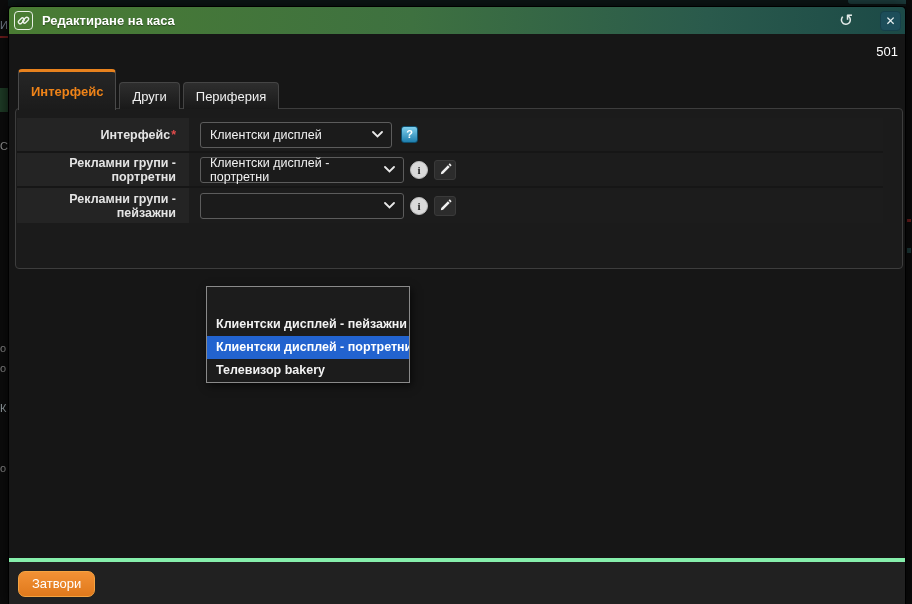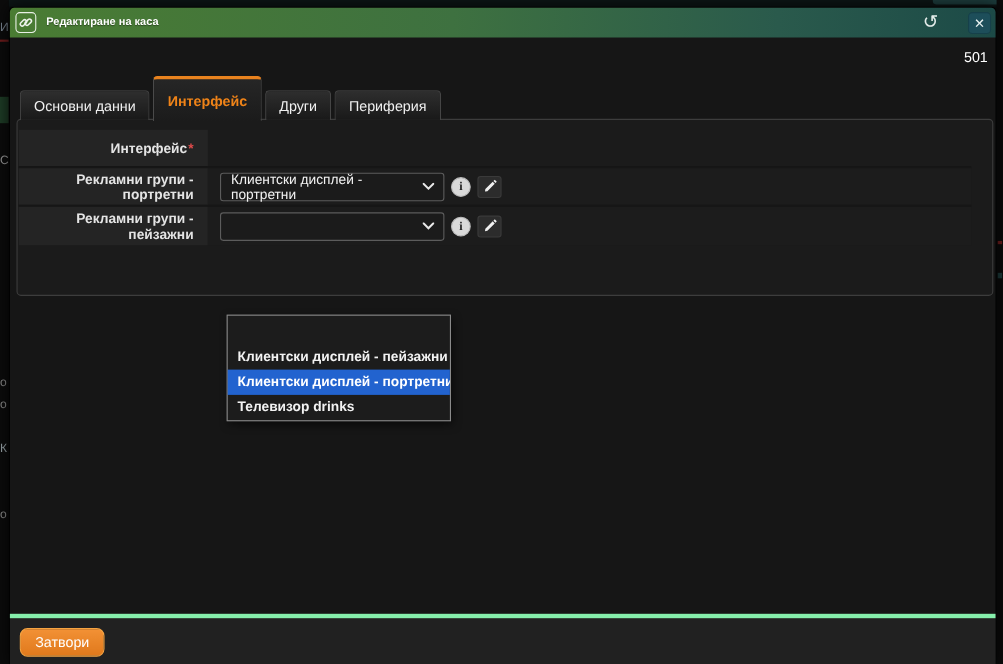--- a/index.html
+++ b/index.html
@@ -30,21 +30,21 @@
   }
   .modal-header {
     position: absolute; left: 0; top: 0; right: 0; height: 27px;
     background: linear-gradient(90deg, #4a7c33 0%, #3e7140 45%, #2a5a4c 78%, #1c4a47 100%);
     border-radius: 4px 4px 0 0; display: flex; align-items: center;
   }
   .link-badge {
     width: 19px; height: 19px; margin-left: 5px; border: 1.5px solid #e9f0e6;
     border-radius: 4px; display: flex; align-items: center; justify-content: center; flex: 0 0 auto;
   }
-  .modal-title { margin-left: 9px; font-size: 10px; font-weight: bold; color: #fff; text-shadow: 0 1px 1px rgba(0,0,0,.4); }
+  .modal-title { margin-left: 9px; font-size: 13px; font-weight: bold; color: #fff; text-shadow: 0 1px 1px rgba(0,0,0,.4); }
   .hdr-history {
     position: absolute; right: 50px; top: 1px; width: 18px; height: 24px;
     color: #e4ecea; font-size: 17px; line-height: 24px; text-align: center; cursor: pointer;
     font-family: "DejaVu Sans", sans-serif;
   }
   .hdr-close {
     position: absolute; right: 4px; top: 4px; width: 21px; height: 20px;
     background: #1d4e5a; border: 1px solid #16404a; border-radius: 4px;
     color: #eaf2f2; font-size: 12px; font-weight: bold; line-height: 18px; text-align: center; cursor: pointer;
   }
@@ -171,41 +171,49 @@
       </svg>
     </span>
     <span class="modal-title">Редактиране на каса</span>
     <span class="hdr-history">↺</span>
     <span class="hdr-close">✕</span>
   </div>
 
   <span class="record-id">501</span>
 
   <div class="tabs">
-    <div class="tab">
-        <span>Основни данни</span>
-      </div>
     <div class="tab active">
         <span>Интерфейс</span>
       </div>
     <div class="tab">
         <span>Други</span>
       </div>
     <div class="tab">
         <span>Периферия</span>
       </div>
   </div>
 
   <div class="panel">
     <div class="form-table">
 
       <div class="form-row">
         <div class="cell-label">
           <span>Интерфейс</span>
             <span class="req">*</span>
+        </div>
+        <div class="cell-value">
+          <div class="sel sel-w190">
+            <span>Клиентски дисплей</span>
+            <span class="chev">
+              <svg width="11" height="7" viewBox="0 0 11 7">
+                  <polyline points="1,1 5.5,5.5 10,1" stroke="#e8e8e8" stroke-width="1.8" fill="none" stroke-linecap="round"></polyline>
+                </svg>
+            </span>
+          </div>
+          <span class="help-btn">?</span>
         </div>
       </div>
 
       <div class="form-row">
         <div class="cell-label">
           <span>Рекламни групи - портретни</span>
         </div>
         <div class="cell-value">
           <div class="sel sel-w204">
             <span>Клиентски дисплей - портретни</span>
@@ -246,21 +254,21 @@
         </div>
       </div>
 
 
     </div>
 
     <div class="dropdown">
       <div class="dd-opt blank"></div>
       <div class="dd-opt">Клиентски дисплей - пейзажни</div>
       <div class="dd-opt selected">Клиентски дисплей - портретни</div>
-      <div class="dd-opt">Телевизор drinks</div>
+      <div class="dd-opt">Телевизор bakery</div>
     </div>
   </div>
 
   <div class="modal-footer">
     <button class="btn-close">Затвори</button>
     <button class="btn-save">
       <span style="display:flex;">
         <svg width="14" height="14" viewBox="0 0 16 16">
           <path d="M1 2.2 C1 1.5 1.5 1 2.2 1 H11.8 L15 4.2 V13.8 C15 14.5 14.5 15 13.8 15 H2.2 C1.5 15 1 14.5 1 13.8 Z" fill="#f2f2f2"></path>
           <rect x="4" y="1.6" width="7" height="4.2" rx="0.5" fill="#1d4f59"></rect>

